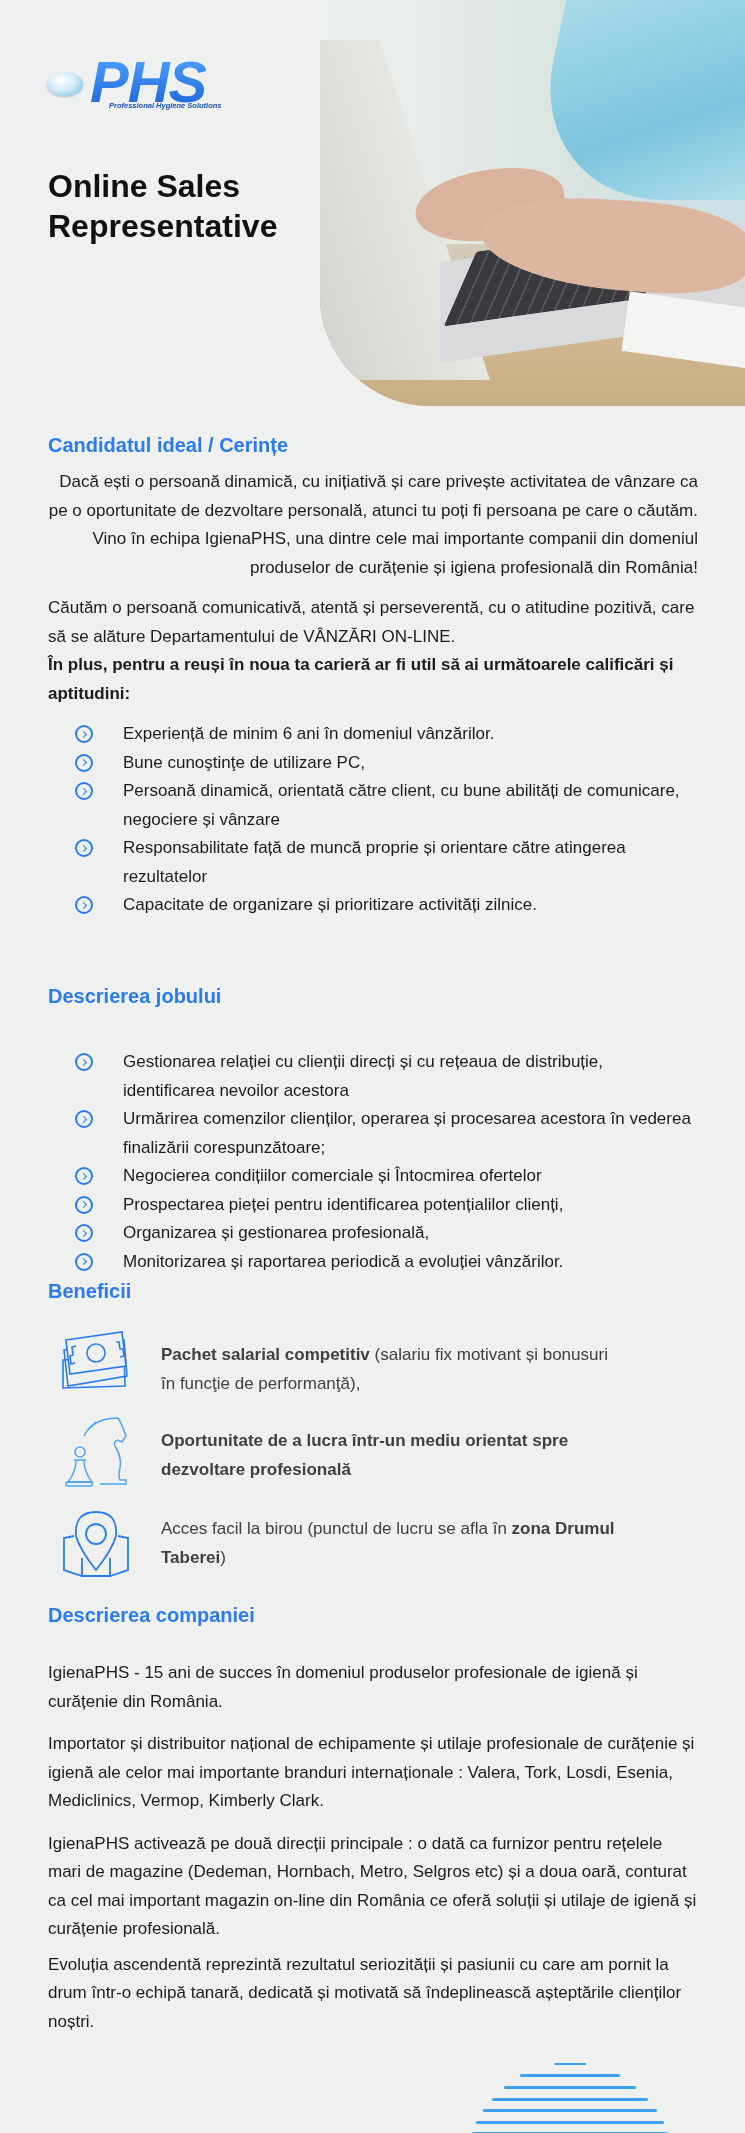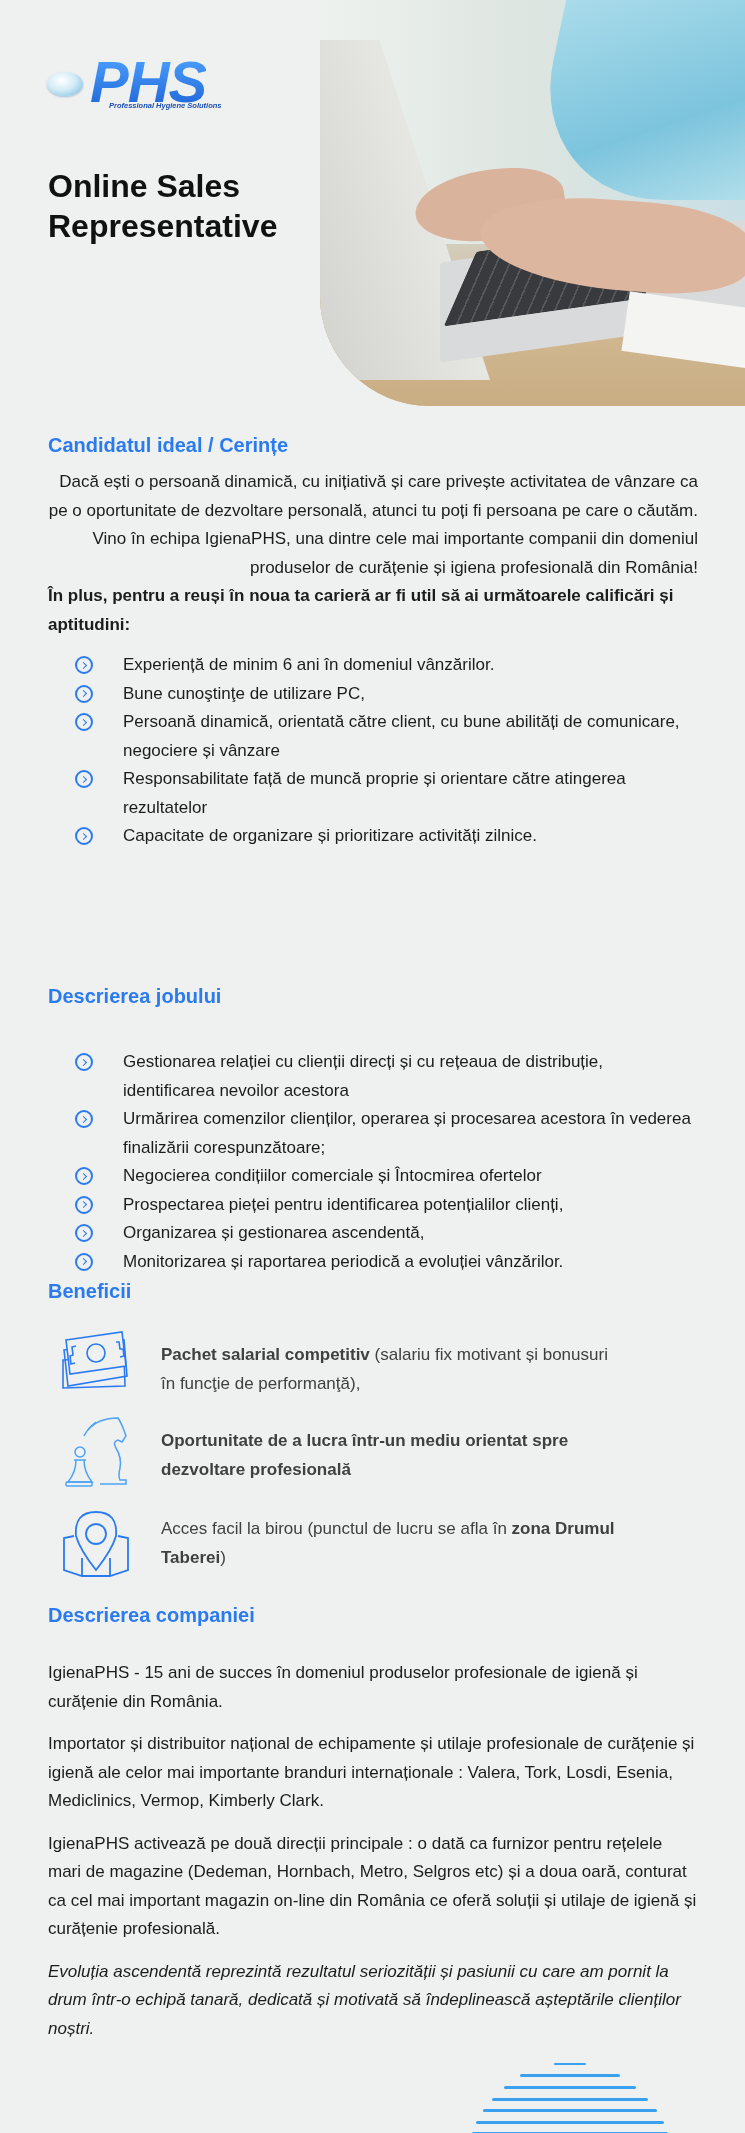--- a/index.html
+++ b/index.html
@@ -72,38 +72,39 @@
     <div class="keys"></div>
     <div class="hand1"></div>
     <div class="hand2"></div>
     <div class="paper"></div>
   </div>
 </div>
 
 <div class="content" style="top:428px;">
   <h2 class="sec">Candidatul ideal / Cerințe</h2>
   <p class="txt" style="margin-top:6px;text-align:right;">Dacă ești o persoană dinamică, cu inițiativă și care privește activitatea de vânzare ca pe o oportunitate de dezvoltare personală, atunci tu poți fi persoana pe care o căutăm. Vino în echipa IgienaPHS, una dintre cele mai importante companii din domeniul produselor de curățenie și igiena profesională din România!</p>
+  <p class="txt" style="margin-top:12px;">Căutăm o persoană comunicativă, atentă și perseverentă, cu o atitudine pozitivă, care să se alăture Departamentului de VÂNZĂRI ON-LINE.</p>
   <p class="txt bold">În plus, pentru a reuși în noua ta carieră ar fi util să ai următoarele calificări și aptitudini:</p>
   <ul class="chev" style="margin-top:12px;">
     <li><span class="bullet"></span><span>Experiență de minim 6 ani în domeniul vânzărilor.</span></li>
     <li><span class="bullet"></span><span>Bune cunoştinţe de utilizare PC,</span></li>
     <li><span class="bullet"></span><span>Persoană dinamică, orientată către client, cu bune abilități de comunicare, negociere și vânzare</span></li>
     <li><span class="bullet"></span><span>Responsabilitate față de muncă proprie și orientare către atingerea rezultatelor</span></li>
     <li><span class="bullet"></span><span>Capacitate de organizare și prioritizare activități zilnice.</span></li>
   </ul>
 </div>
 
 <div class="content" style="top:979px;">
   <h2 class="sec">Descrierea jobului</h2>
   <ul class="chev" style="margin-top:35px;">
     <li><span class="bullet"></span><span>Gestionarea relației cu clienții direcți și cu rețeaua de distribuție, identificarea nevoilor acestora</span></li>
     <li><span class="bullet"></span><span>Urmărirea comenzilor clienților, operarea și procesarea acestora în vederea finalizării corespunzătoare;</span></li>
     <li><span class="bullet"></span><span>Negocierea condițiilor comerciale și Întocmirea ofertelor</span></li>
     <li><span class="bullet"></span><span>Prospectarea pieței pentru identificarea potențialilor clienți,</span></li>
-    <li><span class="bullet"></span><span>Organizarea și gestionarea ascendentă,</span></li>
+    <li><span class="bullet"></span><span>Organizarea și gestionarea profesională,</span></li>
     <li><span class="bullet"></span><span>Monitorizarea și raportarea periodică a evoluției vânzărilor.</span></li>
   </ul>
 </div>
 
 <div class="content" style="top:1274px;">
   <h2 class="sec">Beneficii</h2>
 </div>
 
 <div class="benefit" style="top:1330px;">
   <svg class="ico" width="70" height="66" viewBox="0 0 70 66" fill="none" stroke="#2b7bf0" stroke-width="1.6">
@@ -142,21 +143,21 @@
   <div class="btxt" style="top:6px;">
     <span>Acces facil la birou (punctul de lucru se afla în </span><span class="bold">zona Drumul Taberei</span><span>)</span>
   </div>
 </div>
 
 <div class="content" style="top:1598px;">
   <h2 class="sec">Descrierea companiei</h2>
   <p class="txt" style="margin-top:27px;">IgienaPHS - 15 ani de succes în domeniul produselor profesionale de igienă și curățenie din România.</p>
   <p class="txt" style="margin-top:14px;">Importator și distribuitor național de echipamente și utilaje profesionale de curățenie și igienă ale celor mai importante branduri internaționale : Valera, Tork, Losdi, Esenia, Mediclinics, Vermop, Kimberly Clark.</p>
   <p class="txt" style="margin-top:14px;">IgienaPHS activează pe două direcții principale : o dată ca furnizor pentru rețelele mari de magazine (Dedeman, Hornbach, Metro, Selgros etc) și a doua oară, conturat ca cel mai important magazin on-line din România ce oferă soluții și utilaje de igienă și curățenie profesională.</p>
-  <p class="txt" style="margin-top:14px;font-style:italic;">Evoluția ascendentă reprezintă rezultatul seriozității și pasiunii cu care am pornit la drum într-o echipă tanară, dedicată și motivată să îndeplinească așteptările clienților noștri.</p>
+  <p class="txt" style="margin-top:7px;">Evoluția ascendentă reprezintă rezultatul seriozității și pasiunii cu care am pornit la drum într-o echipă tanară, dedicată și motivată să îndeplinească așteptările clienților noștri.</p>
 </div>
 
 <div class="deco">
   <div style="left:84px; top:3px; width:32px; height:2px;"></div>
   <div style="left:50px; top:14px; width:100px;"></div>
   <div style="left:34px; top:26px; width:132px;"></div>
   <div style="left:22px; top:38px; width:156px;"></div>
   <div style="left:13px; top:49px; width:174px;"></div>
   <div style="left:6px; top:61px; width:188px;"></div>
   <div style="left:2px; top:72px; width:196px;"></div>

